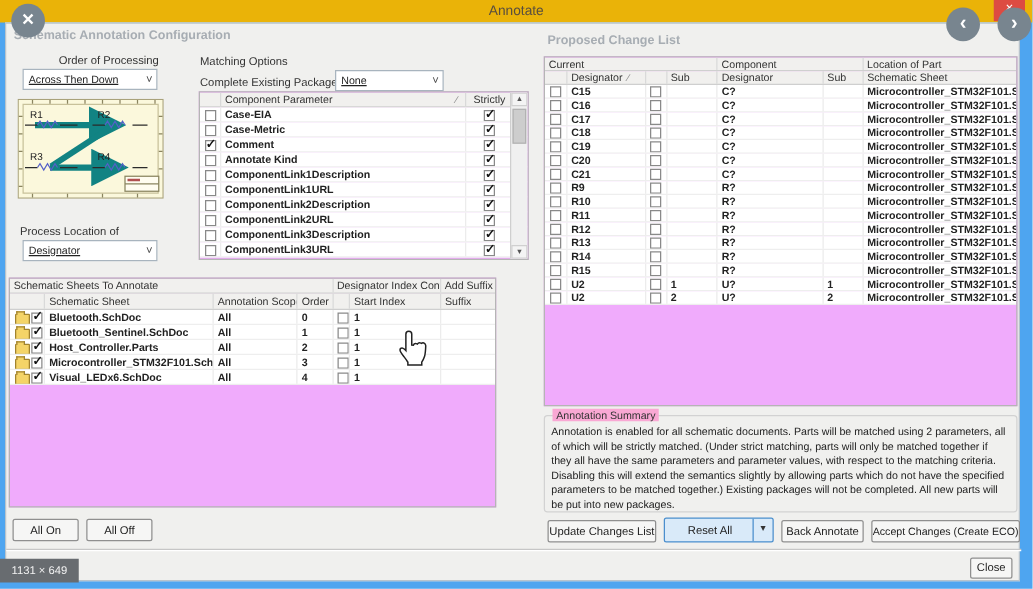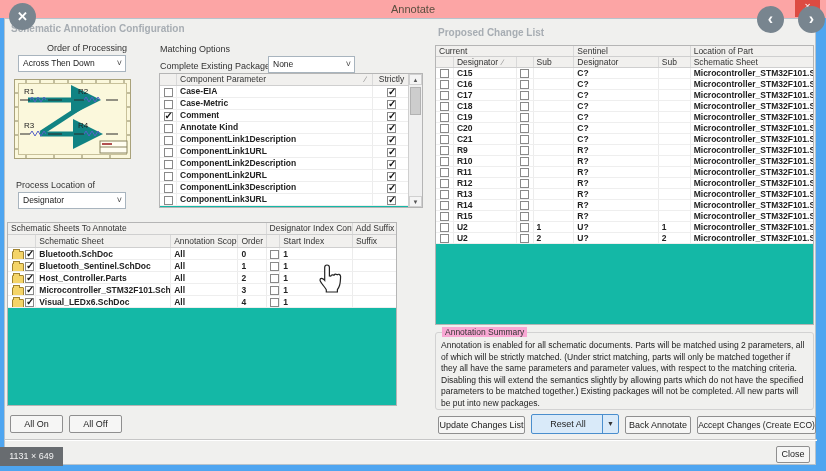--- a/index.html
+++ b/index.html
@@ -1,34 +1,34 @@
 <!DOCTYPE html>
 <html><head>
 <meta charset="utf-8">
 <style>
   * { margin:0; padding:0; box-sizing:border-box; }
   html,body { width:826px; height:471px; }
   body { font-family:"Liberation Sans", sans-serif; color:#333; }
   .stage { position:relative; width:826px; height:471px; background:#4ea5f0; overflow:hidden; }
-  .titlebar { position:absolute; left:0; top:0; width:826px; height:18px; background:#fca5a5; text-align:center; font-size:11px; color:#594e3f; line-height:18px; }
+  .titlebar { position:absolute; left:0; top:0; width:826px; height:18px; background:#eab308; text-align:center; font-size:11px; color:#594e3f; line-height:18px; }
   .dialog { position:absolute; left:4px; top:18px; width:812px; height:447px; background:#f0f0ee; border:1px solid #b7c3cc; }
 
   .sectitle { position:absolute; font-size:10px; font-weight:bold; color:#a7adb3; }
   .lbl { position:absolute; font-size:9px; color:#333; }
 
-  .combo { position:absolute; height:17px; background:#fff; border:1px solid #a8b4be; font-size:8.5px; line-height:15px; padding-left:4px; color:#222; }
+  .combo { position:absolute; height:17px; background:#fff; border:1px solid #a8b4be; font-size:8.5px; line-height:15px; padding-left:4px; color:#222;text-decoration:underline; }
   .combo .cv { position:absolute; right:3px; top:0; font-size:9px; color:#444; line-height:15px; }
 
   .btn { position:absolute; height:18px; background:#f6f6f5; border:1px solid #8f8f8f; border-radius:2px; font-size:9px; color:#222; text-align:center; line-height:16px; }
 
   
   .preview { position:absolute; left:9px; top:60px; width:117px; height:80px; }
 
   
-  .tbl { position:absolute; background:#14b8a6; border:1px solid #b5b5b5; overflow:hidden; }
+  .tbl { position:absolute; background:#f0abfc; border:1px solid #b5b5b5; overflow:hidden; }
   .hrow { display:flex; background:#f1f0ee; border-bottom:1px solid #cfcfcf; }
   .hcell { font-size:8.5px; color:#333; padding:0 3px; line-height:11px; border-right:1px solid #d9d9d9; white-space:nowrap; overflow:hidden; position:relative; }
   .sort { color:#888; font-size:8px; margin-left:4px; }
   .row { display:flex; border-bottom:1px solid #eeeeee; background:#fff;font-weight:bold; }
   .cell { font-size:8.5px; color:#222; padding:0 3px; white-space:nowrap; overflow:hidden; border-right:1px solid #ececec; }
 
   .cb { display:inline-block; width:9px; height:9px; background:#fff; border:1px solid #898989; position:relative; vertical-align:middle; }
   .cb.on::after { content:"✓"; position:absolute; left:0px; top:-3px; font-size:10px; color:#111; font-weight:bold; }
 
   .folder { display:inline-block; width:12px; height:9px; background:#f4d468; border:1px solid #a1832f; border-radius:1px; position:relative; vertical-align:middle; }
@@ -297,21 +297,21 @@
     </div>
 
     <div class="btn" style="left:5px; top:396px; width:53px;"><span>All On</span></div>
     <div class="btn" style="left:64px; top:396px; width:53px;"><span>All Off</span></div>
 
     <div class="sectitle" style="left:433px; top:8px;">Proposed Change List</div>
 
     <div class="tbl ctable">
       <div class="hrow" style="height:11px;">
         <div class="hcell" style="width:139px;"><span>Current</span></div>
-        <div class="hcell" style="width:117px;"><span>Sentinel</span></div>
+        <div class="hcell" style="width:117px;"><span>Component</span></div>
         <div class="hcell" style="width:123px; border-right:none;"><span>Location of Part</span></div>
       </div>
       <div class="hrow" style="height:11px;">
         <div class="hcell c1"></div>
         <div class="hcell c2"><span>Designator</span><span class="sort">∕</span></div>
         <div class="hcell c3"></div>
         <div class="hcell c4"><span>Sub</span></div>
         <div class="hcell c5"><span>Designator</span></div>
         <div class="hcell c6"><span>Sub</span></div>
         <div class="hcell c7"><span>Schematic Sheet</span></div>

